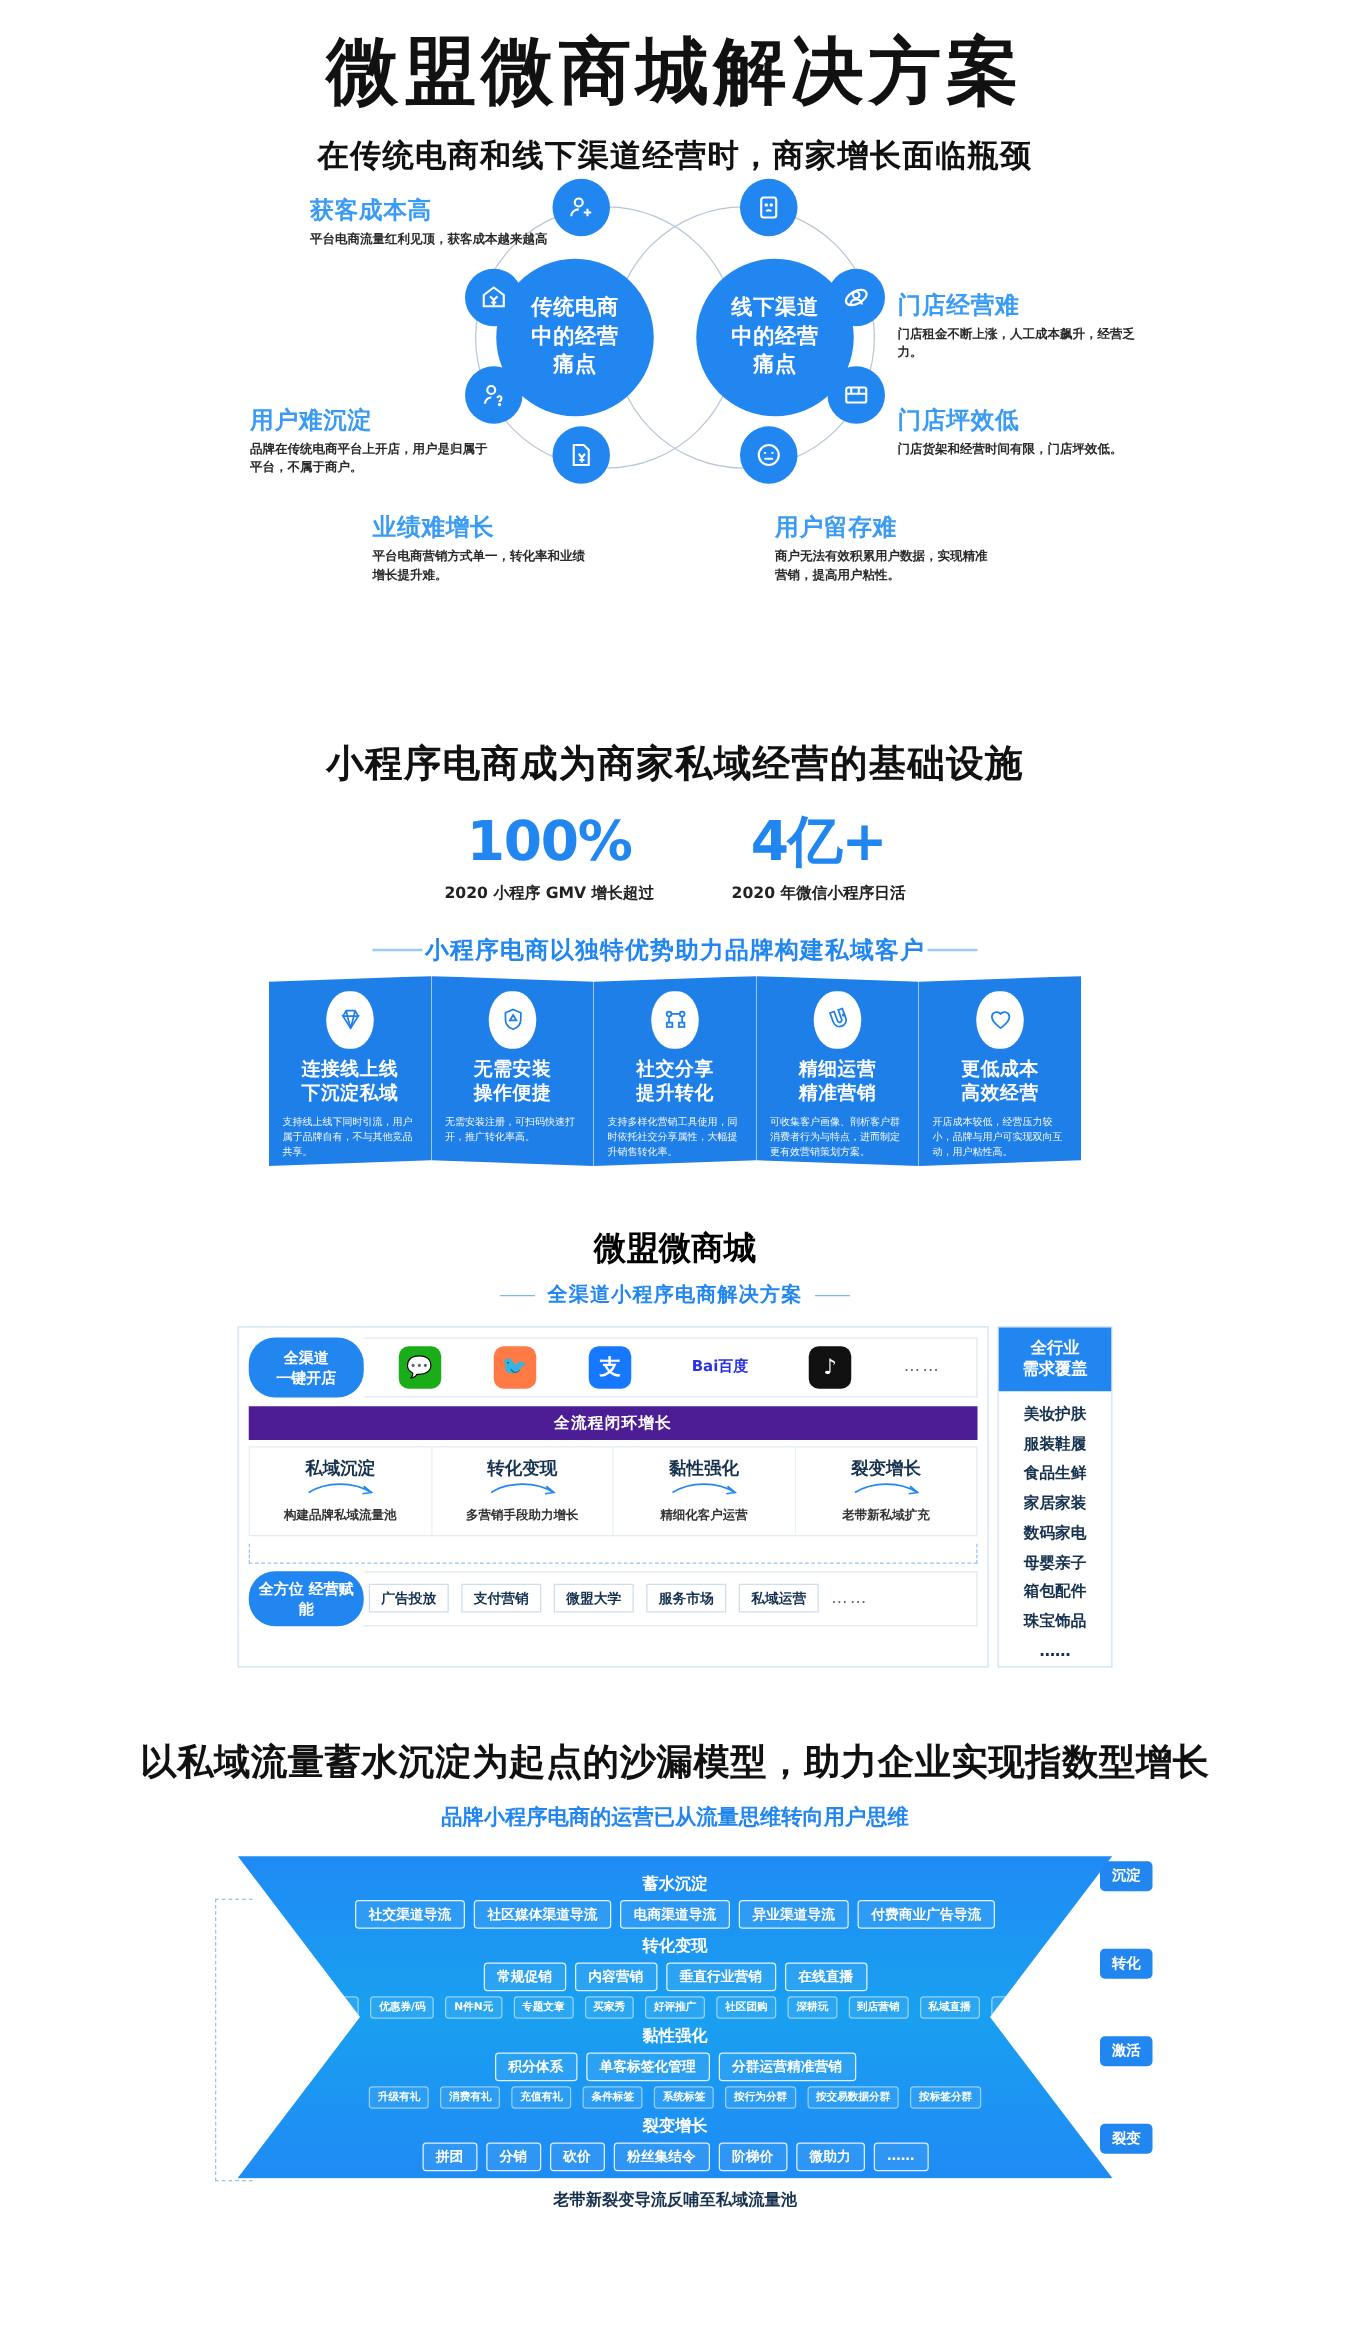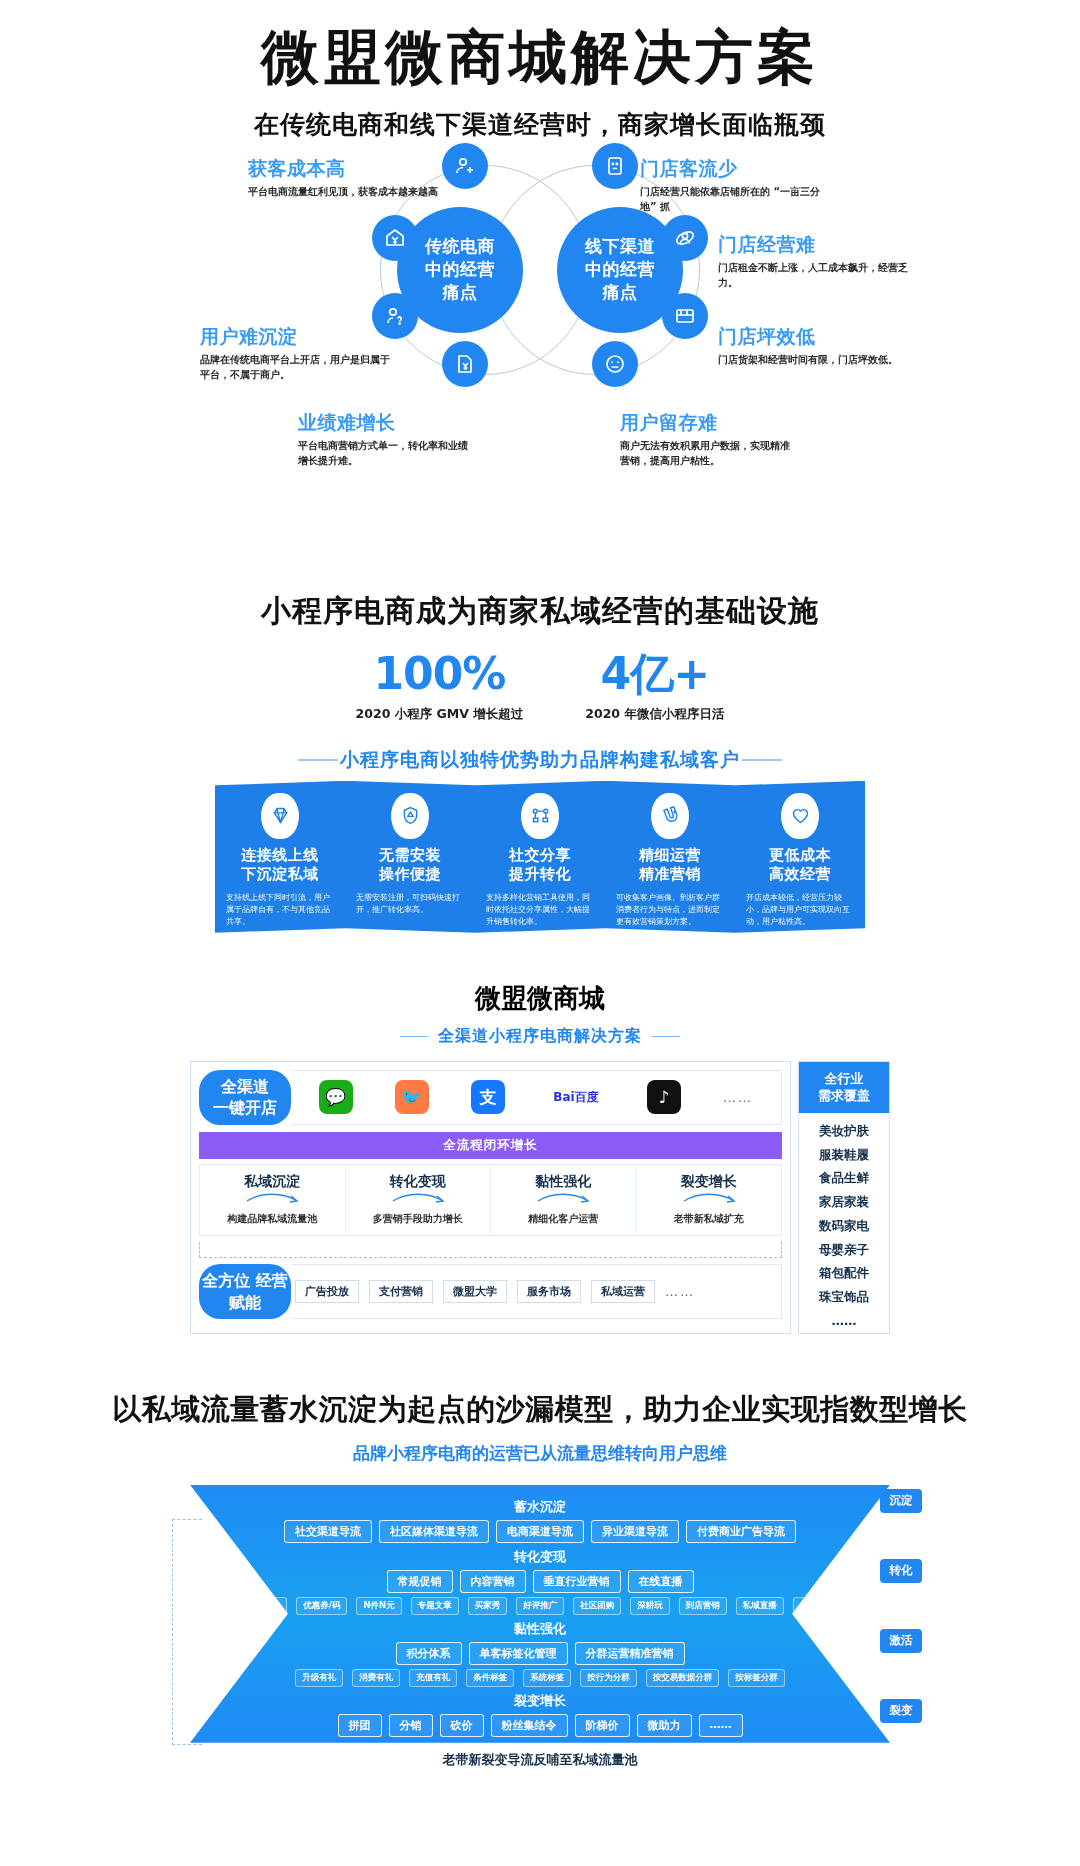--- a/index.html
+++ b/index.html
@@ -115,38 +115,38 @@
   }
   .wm-sub .line { width: 28px; height: 1.5px; background: #7fb8ef; }
   .wm-sub .t { font-size: 16px; font-weight: 700; color: #2186f0; letter-spacing: 1px; }
 
   .sol {
     width: 700px; margin: 14px auto 0; display: flex; gap: 7px; align-items: stretch;
   }
   .sol-main { flex: 1; border: 1px solid #cfe0f2; padding: 8px; background: #fff; }
   .row-channels { display: flex; align-items: stretch; gap: 0; }
   .tagbox {
-    width: 92px; background: #2186f0; color: #fff; font-size: 16px; font-weight: 700;
+    width: 92px; background: #2186f0; color: #fff; font-size: 12px; font-weight: 700;
     display: flex; align-items: center; justify-content: center; text-align: center;
     line-height: 1.35; padding: 6px 2px; border-radius: 21px;
   }
   .chans {
     flex: 1; border: 1px solid #dfe9f4; border-left: none; display: flex;
     align-items: center; justify-content: space-around; padding: 6px 10px; gap: 6px;
   }
   .logo { width: 34px; height: 34px; border-radius: 8px; display: flex; align-items: center; justify-content: center; font-size: 17px; color: #fff; font-weight: 700; }
   .logo.wechat { background: #1aad19; }
   .logo.qq { background: #ff7a45; }
   .logo.alipay { background: #1677ff; }
   .logo.baidu { background: #fff; color: #2932e1; font-size: 12px; width: 58px; border: 0; }
   .logo.douyin { background: #111; }
   .dots { font-size: 13px; color: #666; letter-spacing: 2px; }
 
   .growth-bar {
-    margin-top: 7px; background: #8b5cf6; color: #fff; text-align: center;
+    margin-top: 7px; background: #4c1d95; color: #fff; text-align: center;
     font-size: 12.5px; font-weight: 700; padding: 5px 0; letter-spacing: 1px;
   }
   .stage-row { display: flex; margin-top: 5px; border: 1px solid #e2ecf6; }
   .stage { flex: 1; padding: 8px 4px 9px; text-align: center; border-right: 1px solid #e9f1f9; }
   .stage:last-child { border-right: none; }
   .stage .s1 { font-size: 14px; font-weight: 800; color: #16324f; }
   .stage .s2 { font-size: 10px; color: #333; margin-top: 7px; font-weight: 600; }
   .arrowline { height: 14px; display: flex; align-items: center; justify-content: center; }
   .arrowline svg { width: 54px; height: 12px; stroke: #2186f0; fill: none; stroke-width: 1.4; }
 
@@ -290,24 +290,20 @@
       <div class="h">获客成本高</div>
       <div class="d">平台电商流量红利见顶，获客成本越来越高</div>
     </div>
     <div class="ptxt l" style="left:200px;top:170px">
       <div class="h">用户难沉淀</div>
       <div class="d">品牌在传统电商平台上开店，用户是归属于平台，不属于商户。</div>
     </div>
     <div class="ptxt c" style="left:298px;top:256px">
       <div class="h">业绩难增长</div>
       <div class="d">平台电商营销方式单一，转化率和业绩增长提升难。</div>
-    </div>
-    <div class="ptxt r" style="left:640px;top:2px">
-      <div class="h">门店客流少</div>
-      <div class="d">门店经营只能依靠店铺所在的 “一亩三分地” 抓</div>
     </div>
     <div class="ptxt r" style="left:718px;top:78px">
       <div class="h">门店经营难</div>
       <div class="d">门店租金不断上涨，人工成本飙升，经营乏力。</div>
     </div>
     <div class="ptxt r" style="left:718px;top:170px">
       <div class="h">门店坪效低</div>
       <div class="d">门店货架和经营时间有限，门店坪效低。</div>
     </div>
     <div class="ptxt c" style="left:620px;top:256px">

